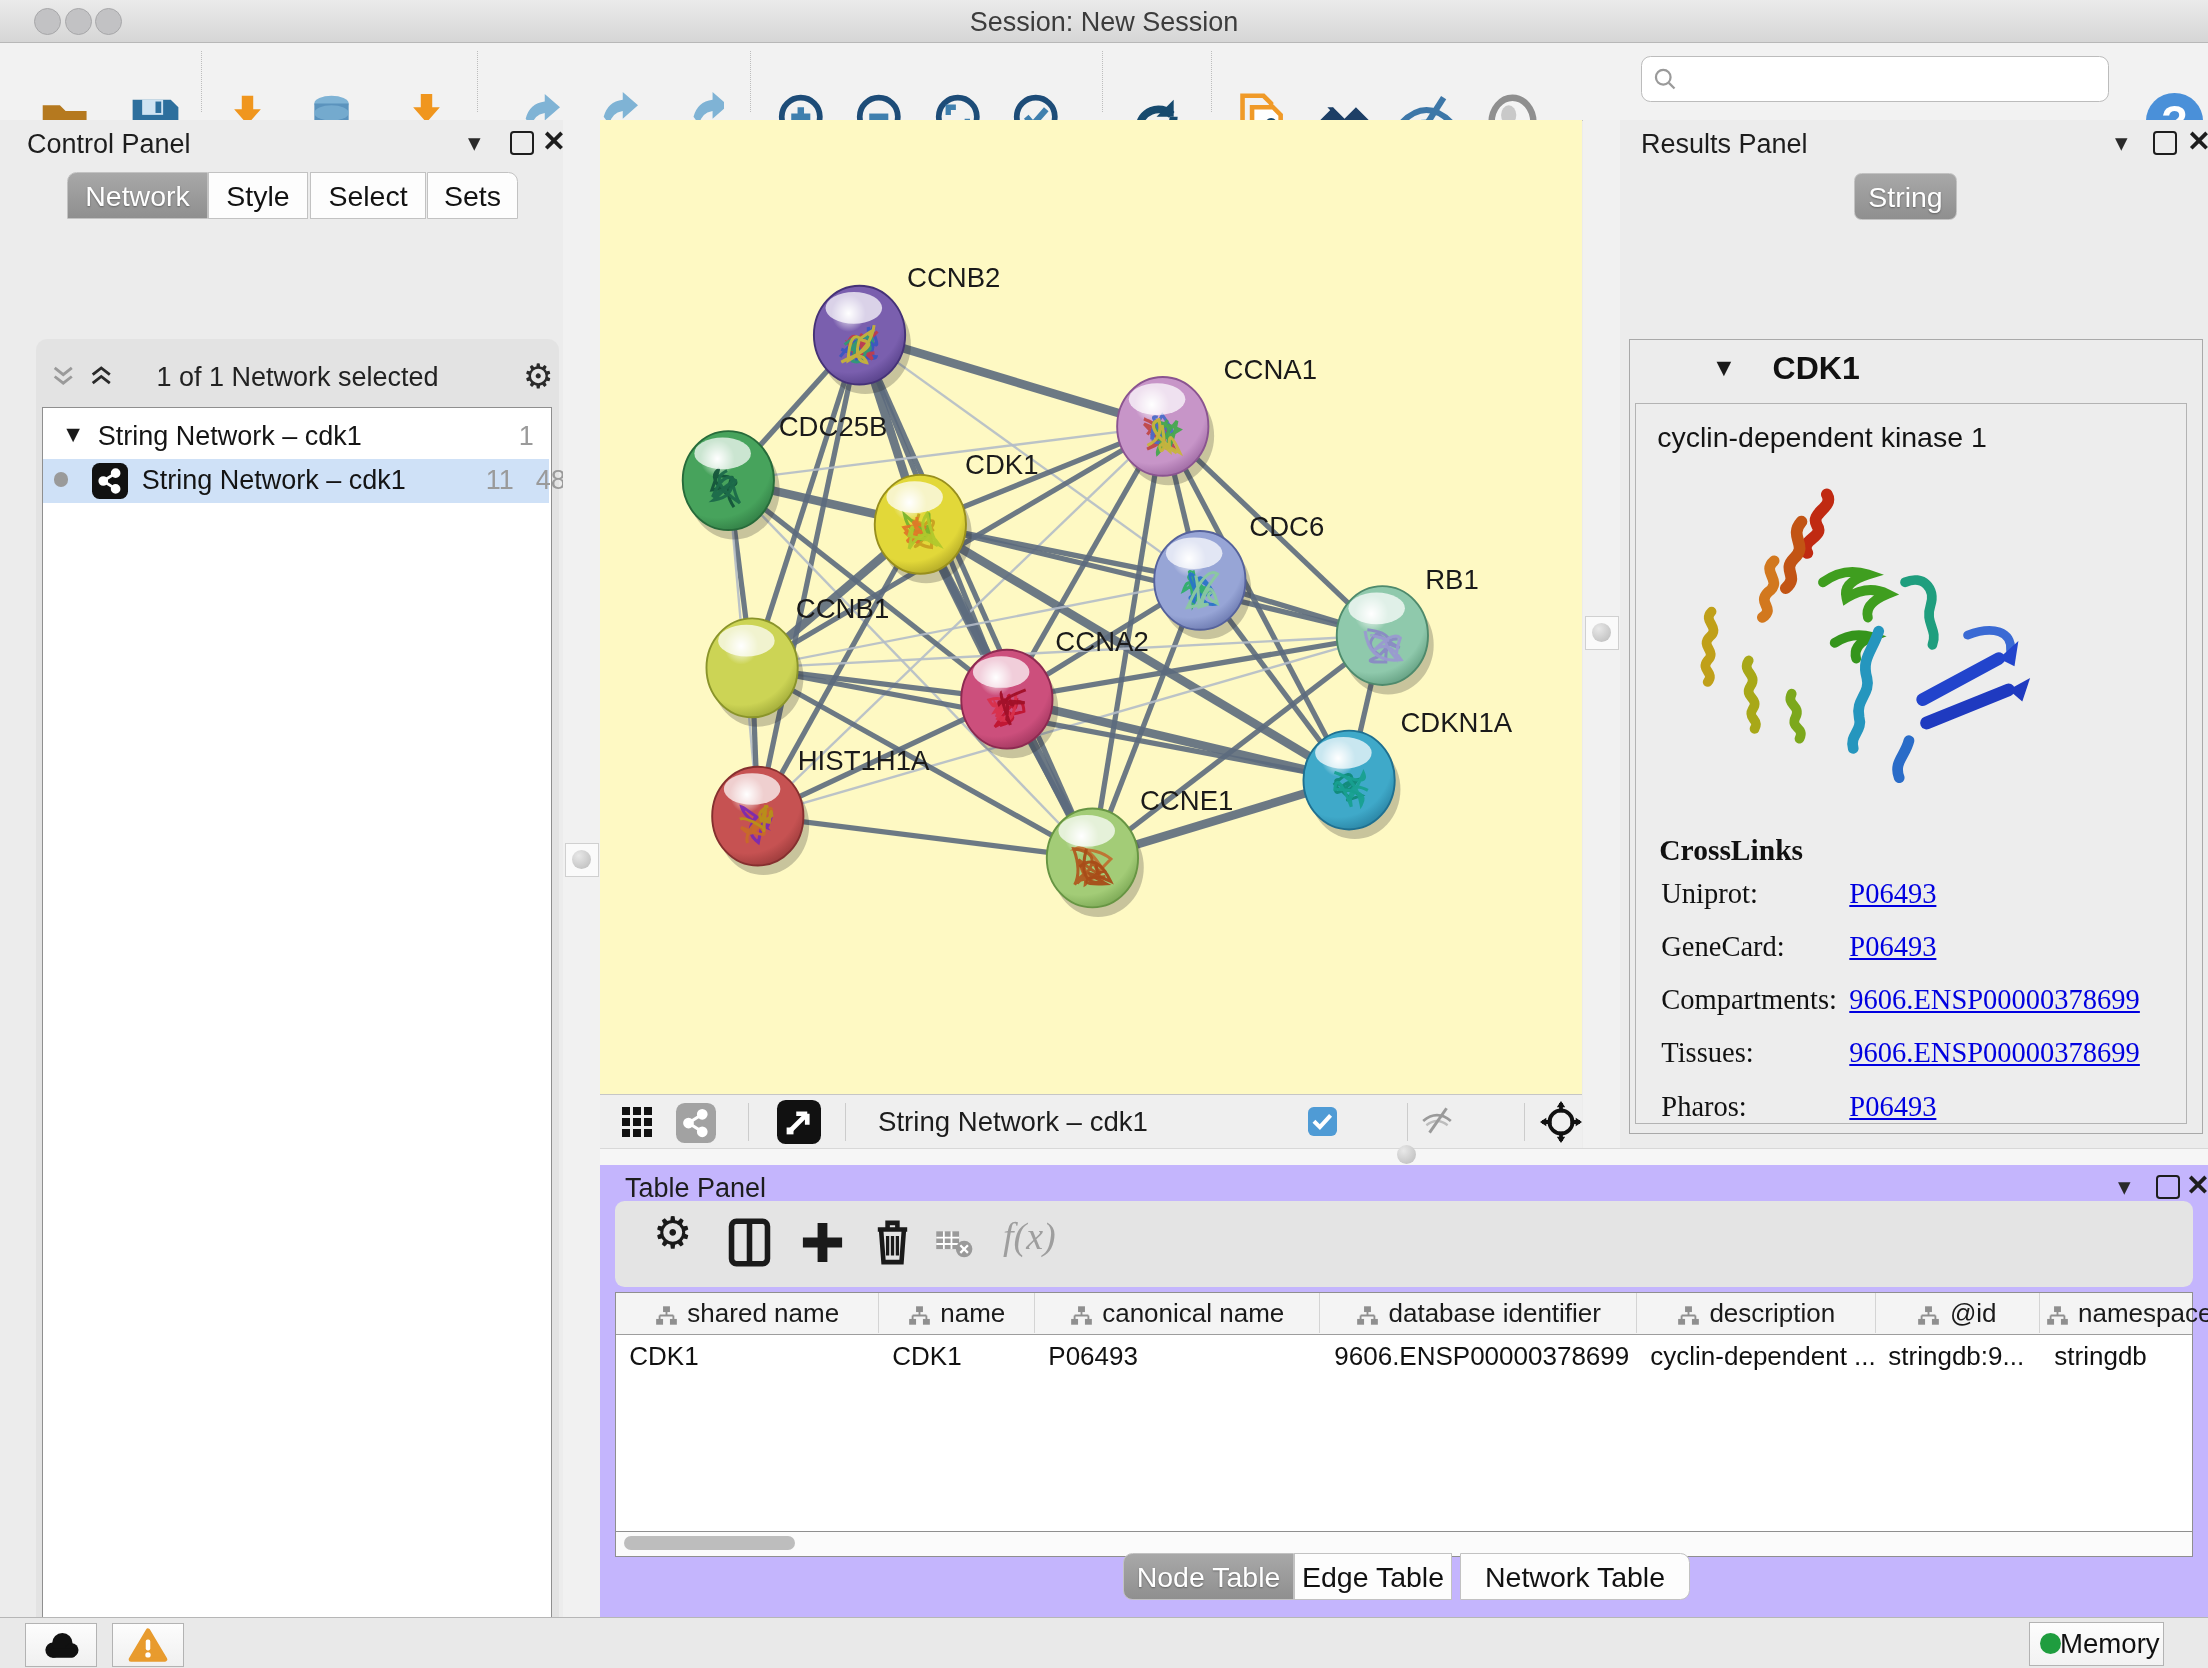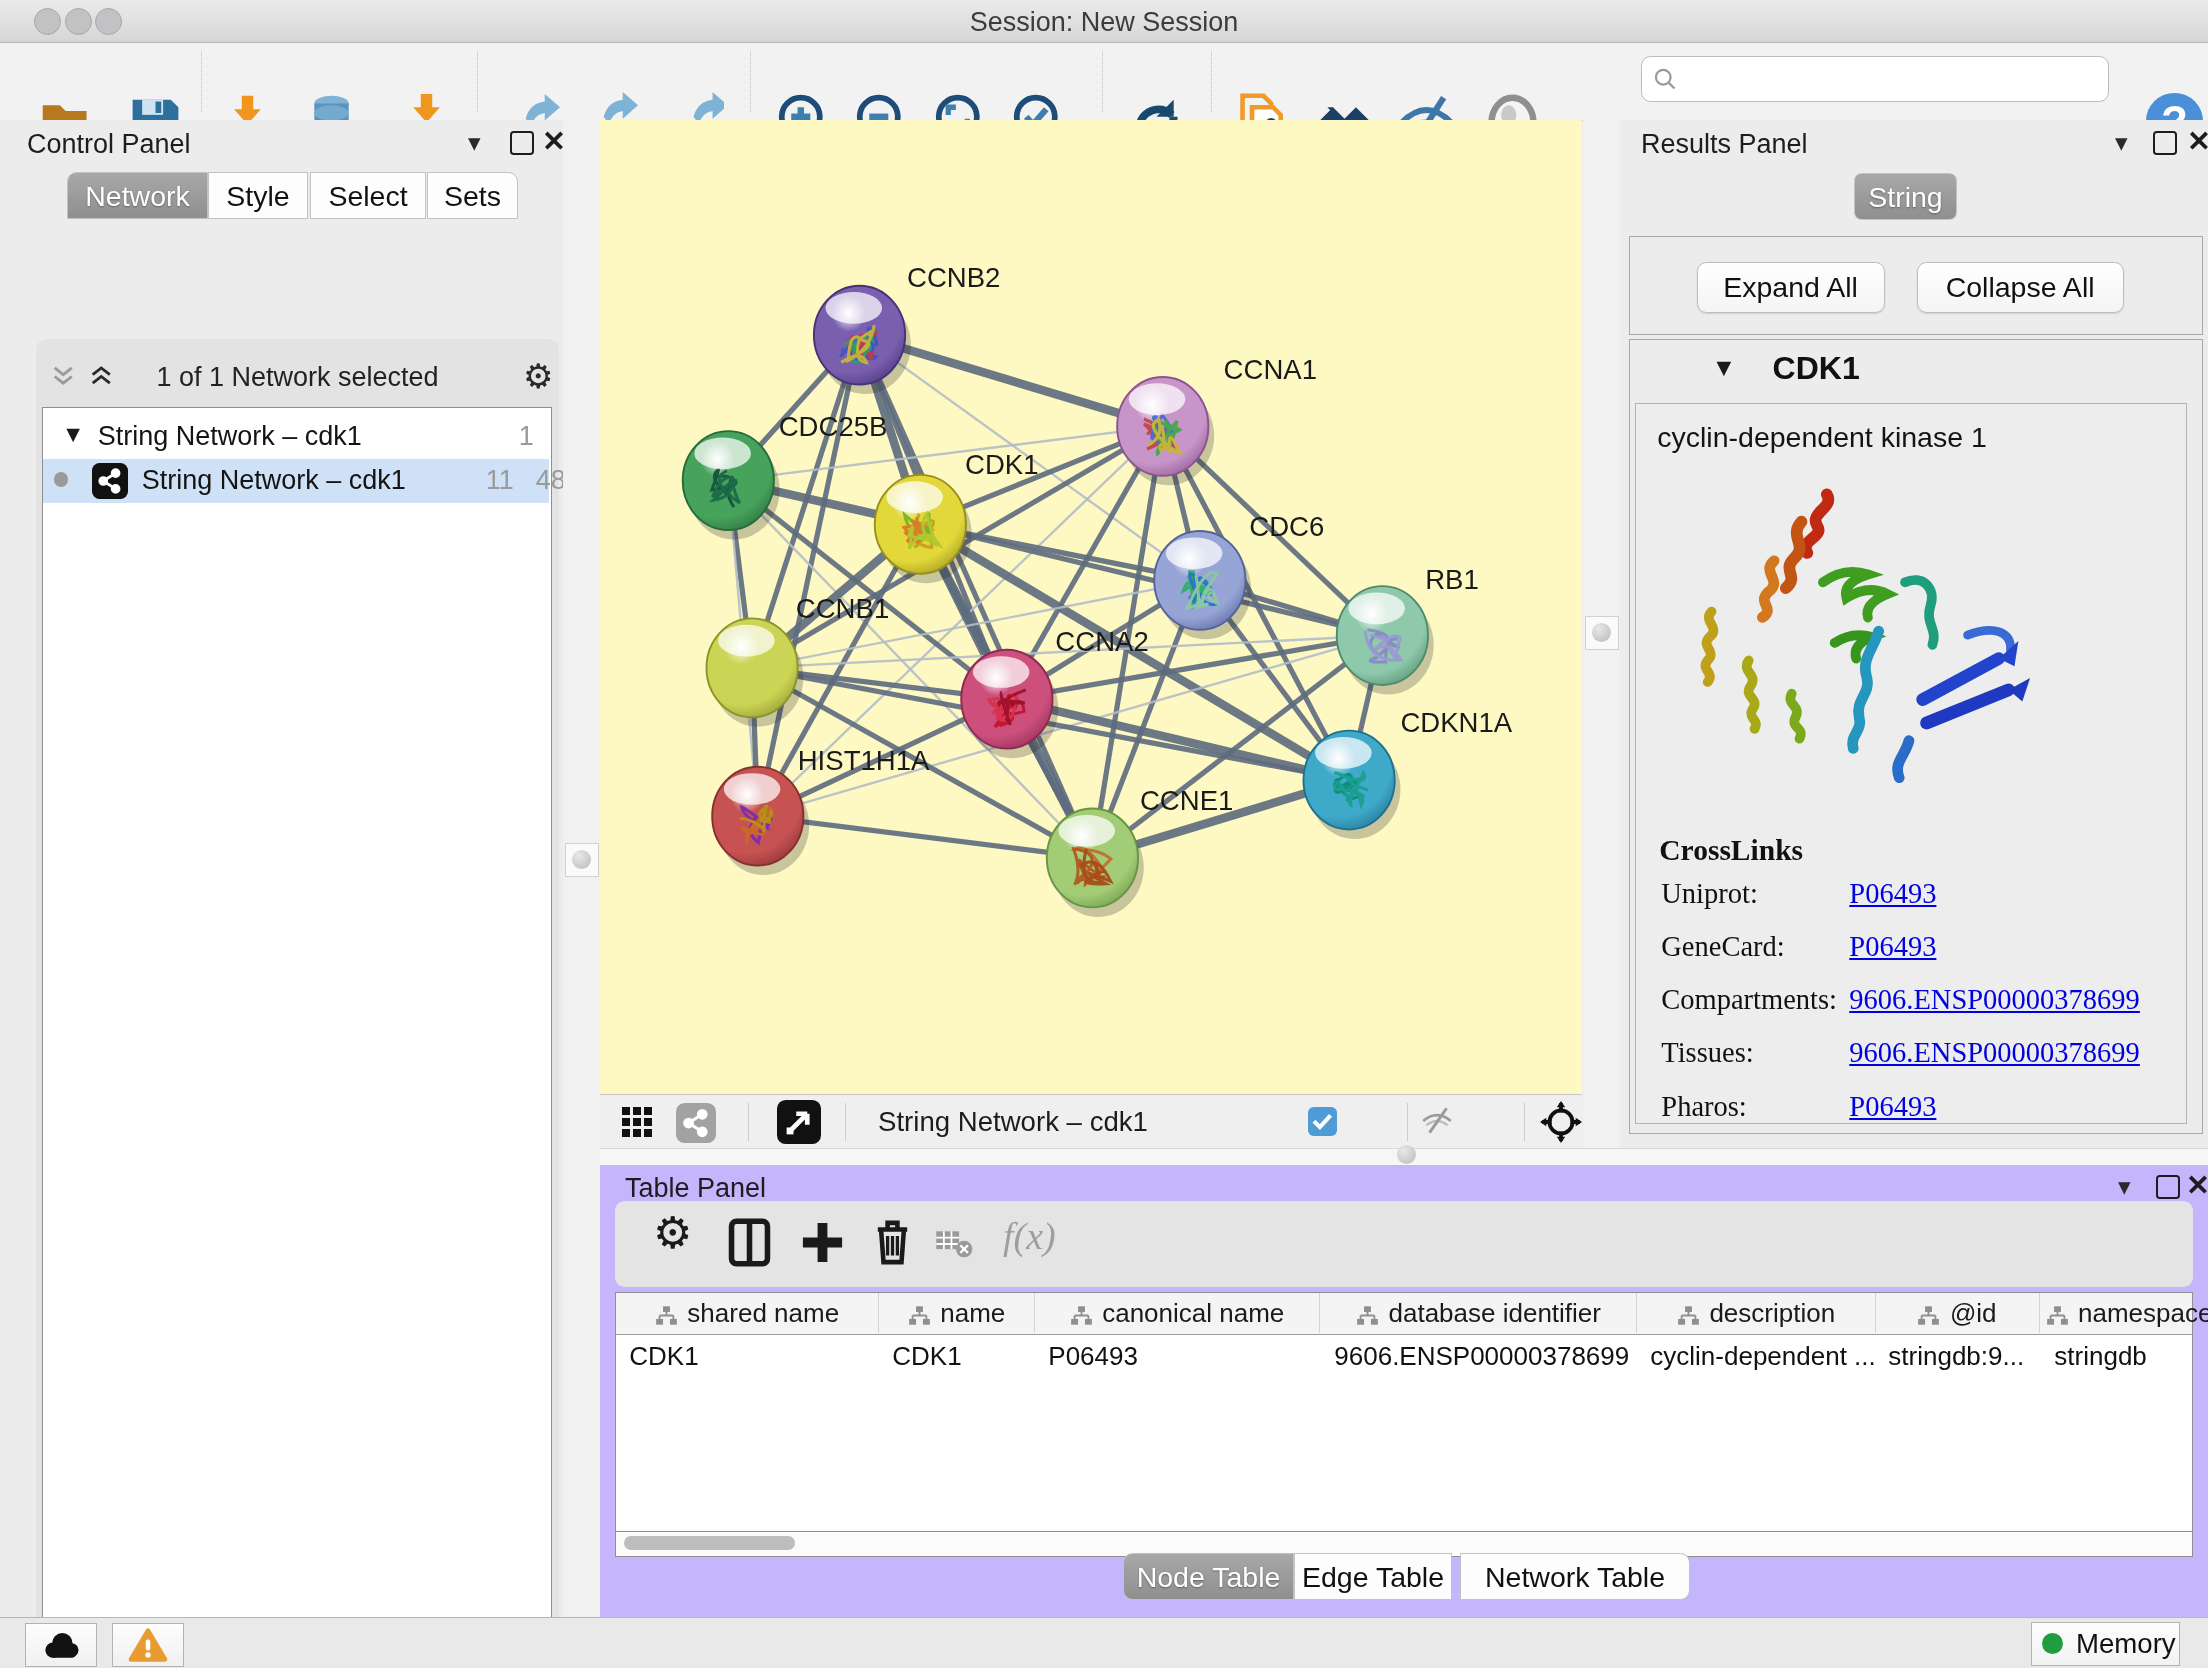--- a/index.html
+++ b/index.html
@@ -78,22 +78,22 @@
   .dt-td{position:absolute;top:42px;height:42px;line-height:42px;font-size:26px;color:#111;
          padding-left:13.3px;box-sizing:border-box;overflow:hidden;white-space:nowrap;}
   .hscroll{position:absolute;left:15px;top:367px;width:1578px;height:25px;background:#fbfbfb;
            border:1.9px solid #8f8f8f;border-top:none;box-sizing:border-box;}
   .hthumb{position:absolute;left:7.6px;top:3.8px;width:171px;height:14.3px;border-radius:7.6px;background:#bdbdbd;}
   .bottom-tabs{position:absolute;left:523px;top:388px;height:48px;}
   
   .statusbar{left:0;top:1617px;width:2208px;height:51px;background:#e9e9e9;border-top:1px solid #b6b6b6;}
   .sb-btn{position:absolute;top:4.8px;width:70px;height:42px;background:linear-gradient(#fdfdfd,#f0f0f0);
           border:1.9px solid #b3b3b3;text-align:center;}
-  .mem-btn{position:absolute;top:3.8px;right:28px;width:103px;height:42px;background:linear-gradient(#fdfdfd,#f2f2f2);
-           border:1.9px solid #b3b3b3;font-size:27.6px;color:#111;line-height:42px;padding-left:44px;}
+  .mem-btn{position:absolute;top:3.8px;right:44px;width:103px;height:42px;background:linear-gradient(#fdfdfd,#f2f2f2);
+           border:1.9px solid #b3b3b3;font-size:27.6px;color:#111;line-height:42px;padding-left:30px;}
   .mem-dot{position:absolute;left:9.5px;top:10.5px;width:21px;height:21px;border-radius:50%;background:#1f9d3f;}
   text{font-family:"Liberation Sans",sans-serif;}
 </style>
 </head>
 <body>
 
 <div class="abs titlebar">
   <div class="abs tl-dot" style="left:34px"></div>
   <div class="abs tl-dot" style="left:65px"></div>
   <div class="abs tl-dot" style="left:95px"></div>
@@ -554,24 +554,20 @@
       <div class="knob"></div>
     </div>
 </div>
 
 <div class="abs results-panel">
   <div class="abs panel-title" style="left:21px;top:8.6px">Results Panel</div>
   <div class="abs ph-caret" style="left:495px;top:7.6px">▾</div>
   <div class="abs ph-float" style="left:533px;top:10.5px"></div>
   <div class="abs ph-close" style="left:567px;top:6.7px">✕</div>
   <div class="tab sel abs" style="left:234px;top:53px;width:103px;border-radius:7.6px">String</div>
-  <div class="rp-box" style="left:8.6px;top:116px;width:574px;height:99px">
-    <div class="btn" style="left:67px;top:25px;width:186px;height:49px;line-height:49px">Expand All</div>
-    <div class="btn" style="left:287px;top:25px;width:205px;height:49px;line-height:49px">Collapse All</div>
-  </div>
   <div class="rp-box" style="left:8.6px;top:219px;width:574px;height:795px">
     <span class="abs" style="left:82px;top:13.3px;font-size:25px;color:#1a1a1a">▼</span>
     <span class="abs gene-sym" style="left:143px;top:9.5px">CDK1</span>
     <div class="rp-sub">
       <div class="abs rp-desc" style="left:21px;top:17px">cyclin-dependent kinase 1</div>
       <svg class="abs" style="left:38px;top:63px" width="380" height="342" viewBox="0 0 380 350">
         <g fill="none" stroke-linecap="round">
           <path d="M152 28c8 14-18 18-10 32 8 12-18 14-10 28" stroke="#c02a12" stroke-width="12"></path>
           <path d="M126 56c-14 16 8 24-8 38-12 12 6 18-8 30" stroke="#c25414" stroke-width="12"></path>
           <path d="M98 96c-14 12 10 20-6 32-12 12 8 16-6 26" stroke="#d2781e" stroke-width="11"></path>

